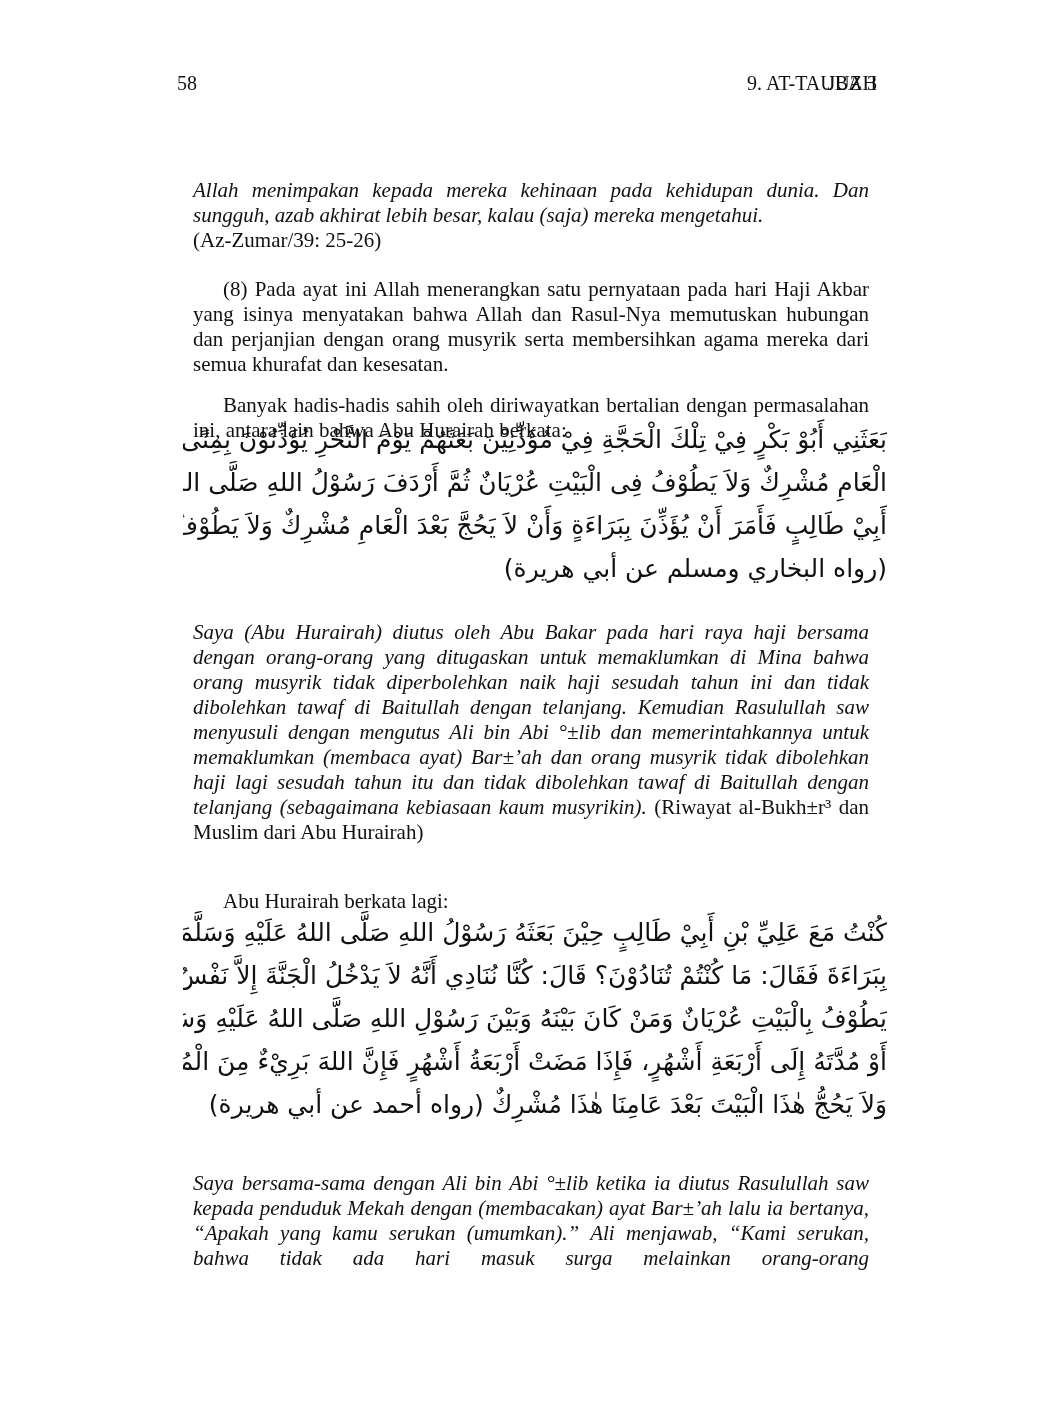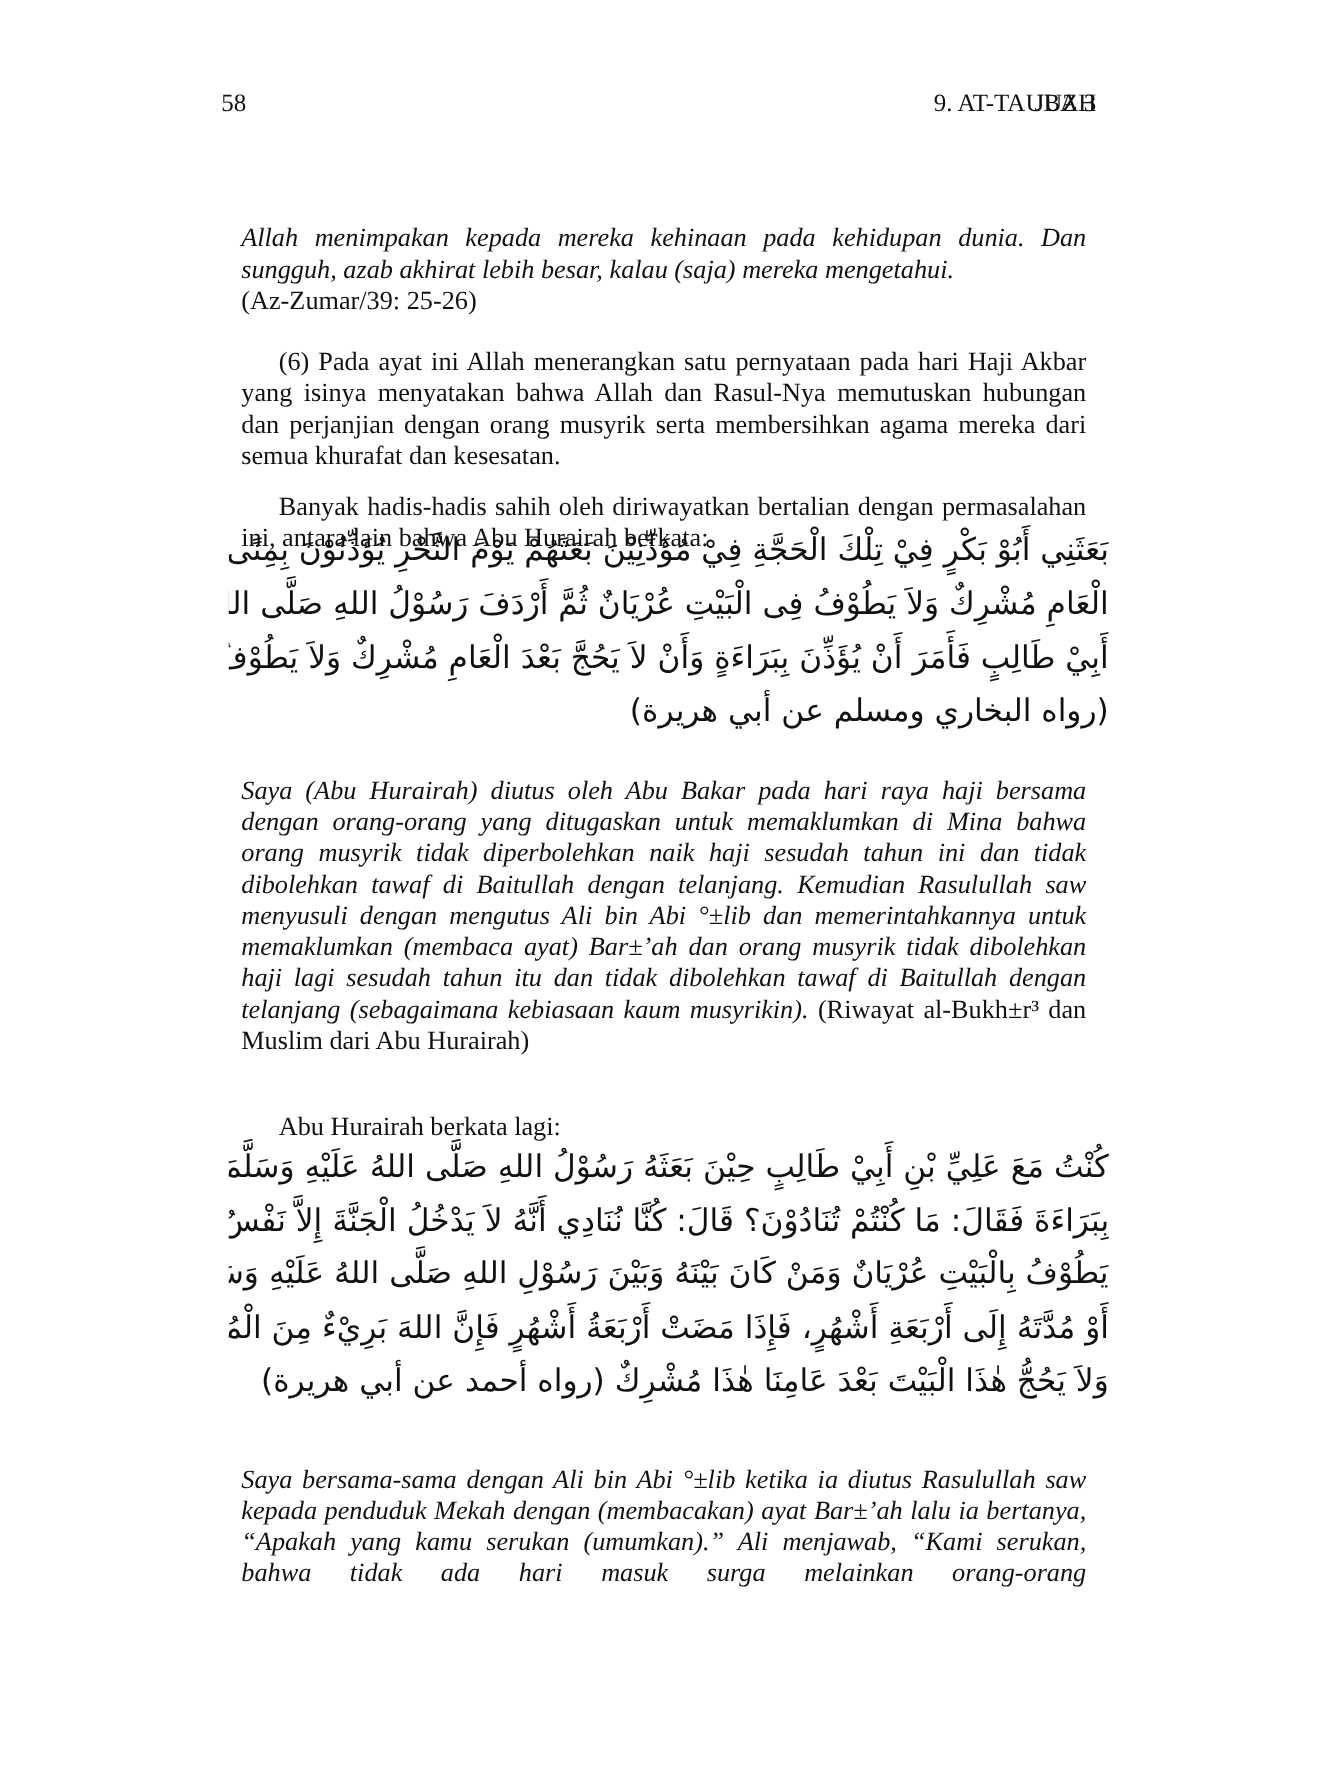--- a/index.html
+++ b/index.html
@@ -34,21 +34,21 @@
     <span class="ch">9. AT-TAUBAH</span>
     <span class="juz">JUZ 3</span>
   </div>
 
   <div class="block" style="top:162px;">
     <p><span class="it">Allah menimpakan kepada mereka kehinaan pada kehidupan dunia. Dan sungguh, azab akhirat lebih besar, kalau (saja) mereka mengetahui.</span>
     <br><span>(Az-Zumar/39: 25-26)</span></p>
   </div>
 
   <div class="block" style="top:261px;">
-    <p class="indent">(6) Pada ayat ini Allah menerangkan satu pernyataan pada hari Haji Akbar yang isinya menyatakan bahwa Allah dan Rasul-Nya memutuskan hubungan dan perjanjian dengan orang musyrik serta membersihkan agama mereka dari semua khurafat dan kesesatan.</p>
+    <p class="indent">(8) Pada ayat ini Allah menerangkan satu pernyataan pada hari Haji Akbar yang isinya menyatakan bahwa Allah dan Rasul-Nya memutuskan hubungan dan perjanjian dengan orang musyrik serta membersihkan agama mereka dari semua khurafat dan kesesatan.</p>
     <p class="indent">Banyak hadis-hadis sahih oleh diriwayatkan bertalian dengan permasalahan ini, antara lain bahwa Abu Hurairah berkata:</p>
   </div>
 
   <div class="ar" style="top:418px;">
     <p>
         <span class="ln">بَعَثَنِي أَبُوْ بَكْرٍ فِيْ تِلْكَ الْحَجَّةِ فِيْ مُؤَذِّنِيْنَ بَعَثَهُمْ يَوْمَ النَّحْرِ يُؤَذِّنُوْنَ بِمِنًى أَنْ لاَ يَحُجَّ بَعْدَ</span>
       </p>
     <p>
         <span class="ln">الْعَامِ مُشْرِكٌ وَلاَ يَطُوْفُ فِى الْبَيْتِ عُرْيَانٌ ثُمَّ أَرْدَفَ رَسُوْلُ اللهِ صَلَّى اللهُ عَلَيْهِ وَسَلَّمَ بِعَلِيِّ بْنِ</span>
       </p>

